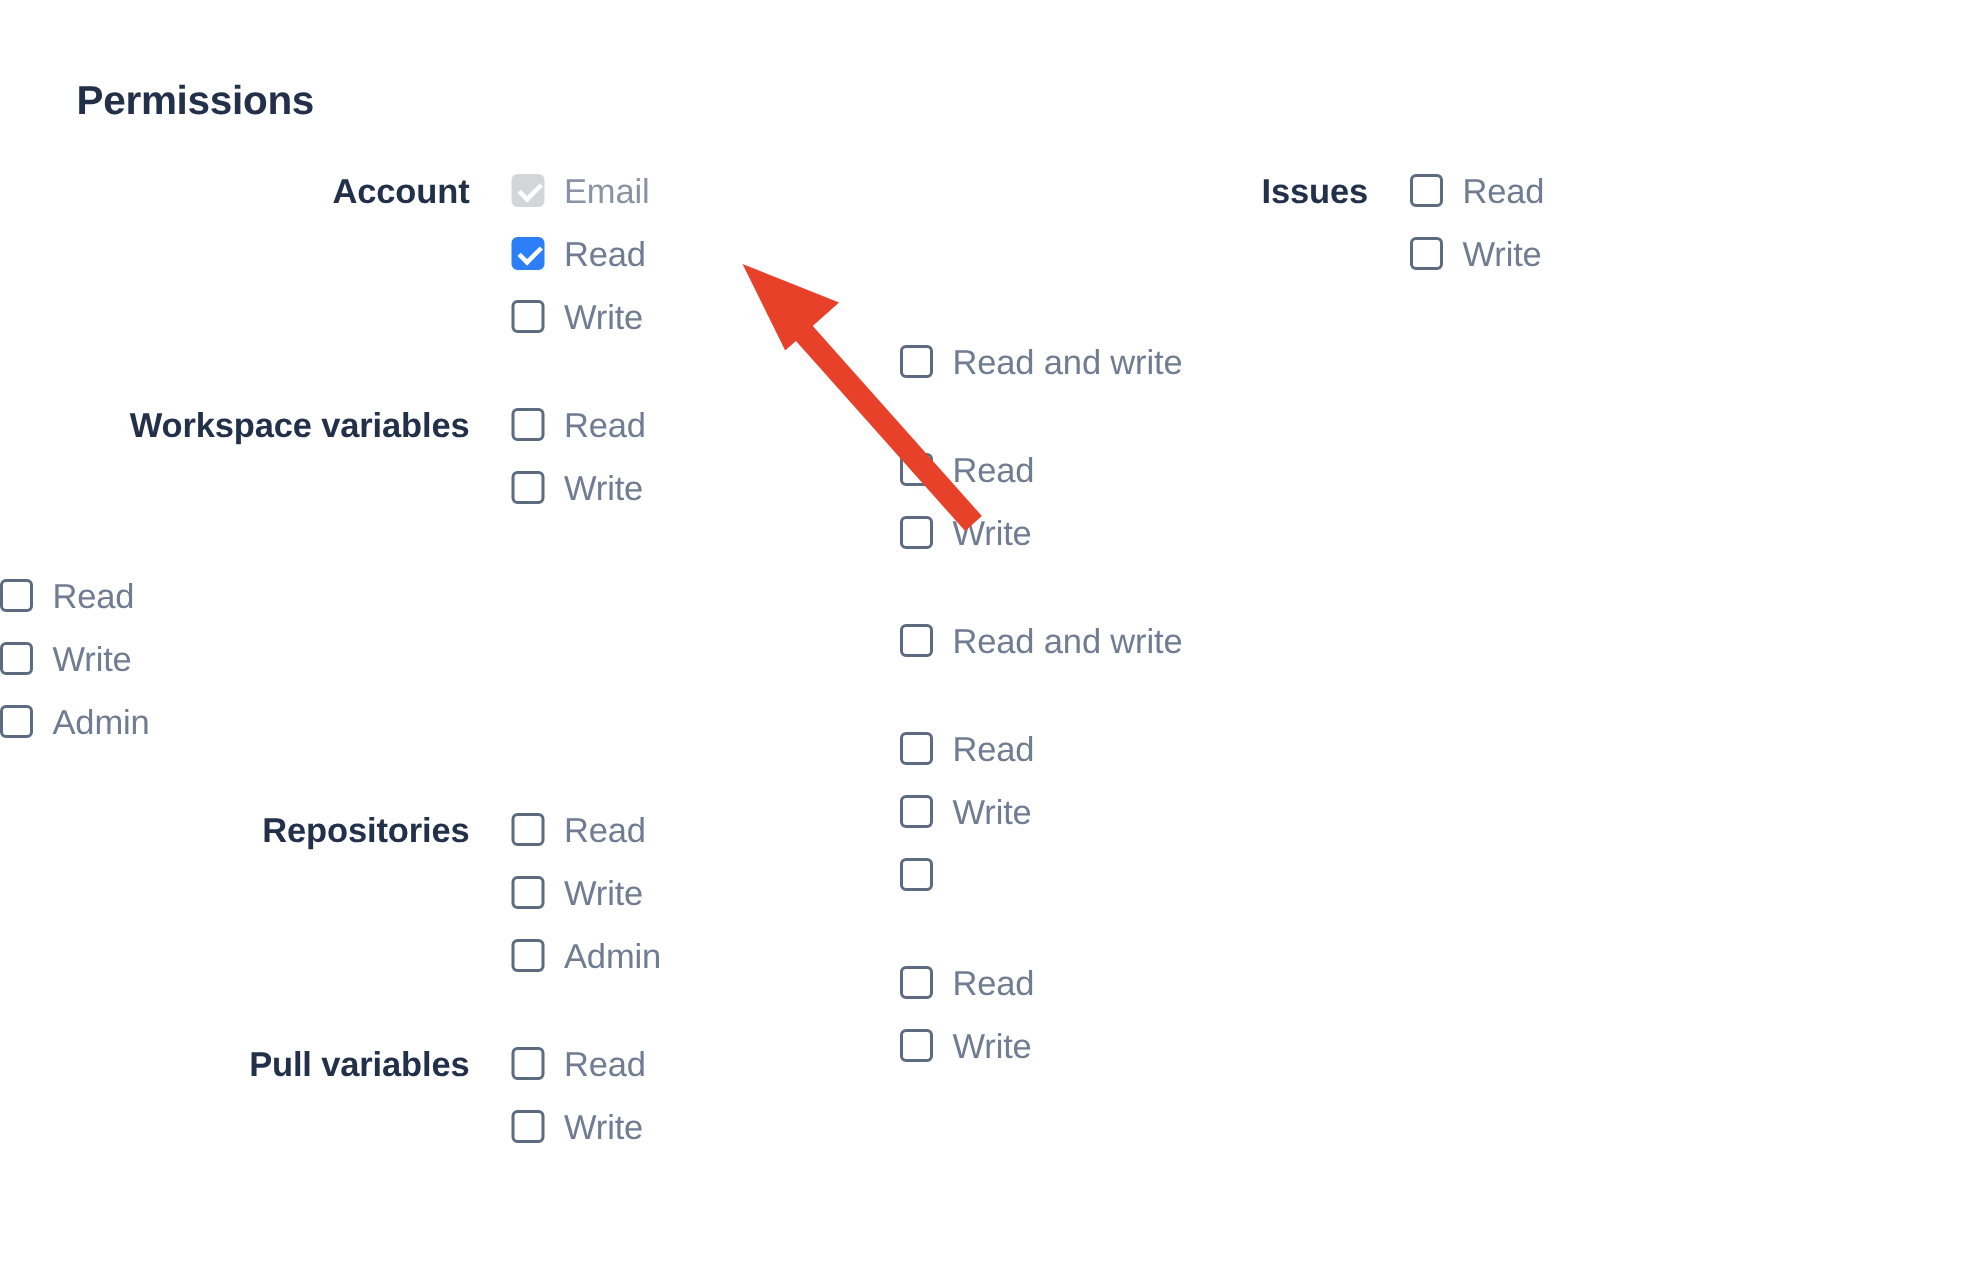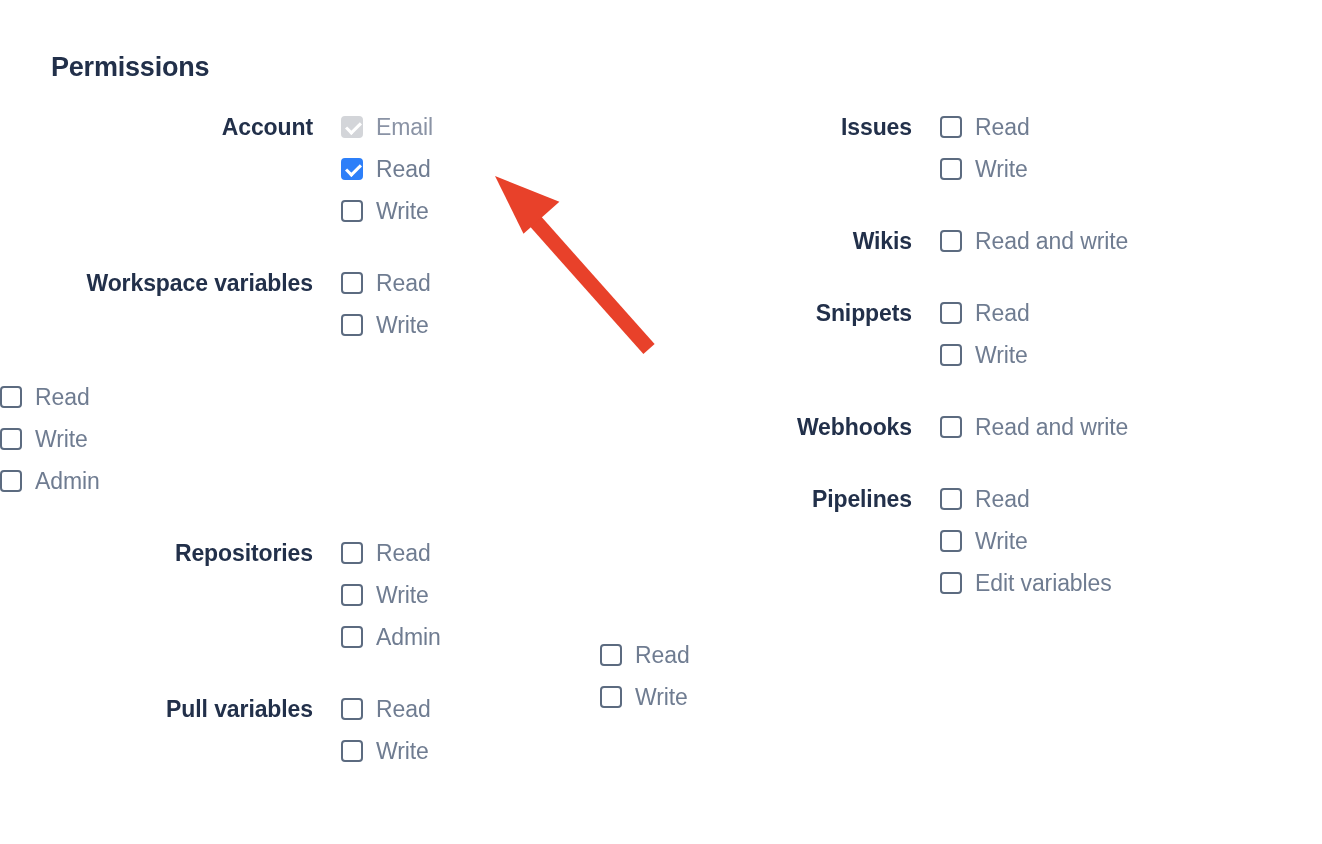--- a/index.html
+++ b/index.html
@@ -228,64 +228,59 @@
             <span class="cbox"></span>
             <span class="option-label">Read</span>
           </div>
           <div class="option-row">
             <span class="cbox"></span>
             <span class="option-label">Write</span>
           </div>
         </div>
       </div>
       <div class="perm-group">
-        <div class="group-label">Wikis</div>
         <div class="group-options">
           <div class="option-row">
             <span class="cbox"></span>
             <span class="option-label">Read and write</span>
           </div>
         </div>
       </div>
       <div class="perm-group">
-        <div class="group-label">Snippets</div>
-        <div class="group-options">
-          <div class="option-row">
-            <span class="cbox"></span>
-            <span class="option-label">Read</span>
-          </div>
-          <div class="option-row">
-            <span class="cbox"></span>
-            <span class="option-label">Write</span>
-          </div>
-        </div>
-      </div>
-      <div class="perm-group">
-        <div class="group-label">Webhooks</div>
+        <div class="group-options">
+          <div class="option-row">
+            <span class="cbox"></span>
+            <span class="option-label">Read</span>
+          </div>
+          <div class="option-row">
+            <span class="cbox"></span>
+            <span class="option-label">Write</span>
+          </div>
+        </div>
+      </div>
+      <div class="perm-group">
         <div class="group-options">
           <div class="option-row">
             <span class="cbox"></span>
             <span class="option-label">Read and write</span>
           </div>
         </div>
       </div>
       <div class="perm-group">
-        <div class="group-label">Pipelines</div>
-        <div class="group-options">
-          <div class="option-row">
-            <span class="cbox"></span>
-            <span class="option-label">Read</span>
-          </div>
-          <div class="option-row">
-            <span class="cbox"></span>
-            <span class="option-label">Write</span>
-          </div>
-          <div class="option-row">
-            <span class="cbox"></span>
-            <span class="option-label">Edit variables</span>
+        <div class="group-options">
+          <div class="option-row">
+            <span class="cbox"></span>
+            <span class="option-label">Read</span>
+          </div>
+          <div class="option-row">
+            <span class="cbox"></span>
+            <span class="option-label">Write</span>
+          </div>
+          <div class="option-row">
+            <span class="cbox"></span>
           </div>
         </div>
       </div>
       <div class="perm-group">
         <div class="group-options">
           <div class="option-row">
             <span class="cbox"></span>
             <span class="option-label">Read</span>
           </div>
           <div class="option-row">

